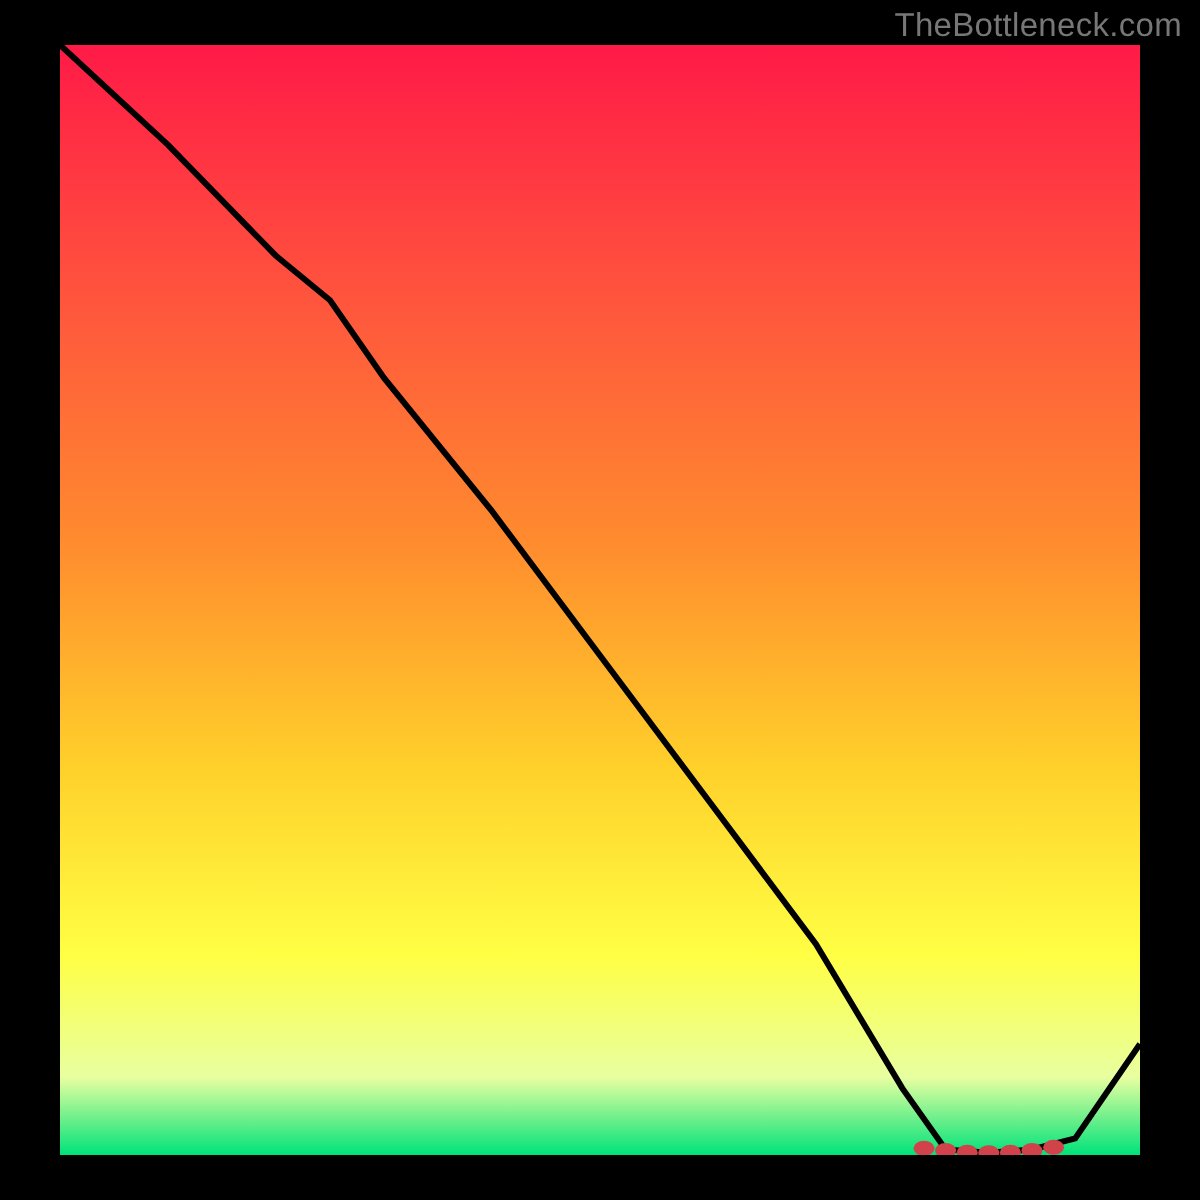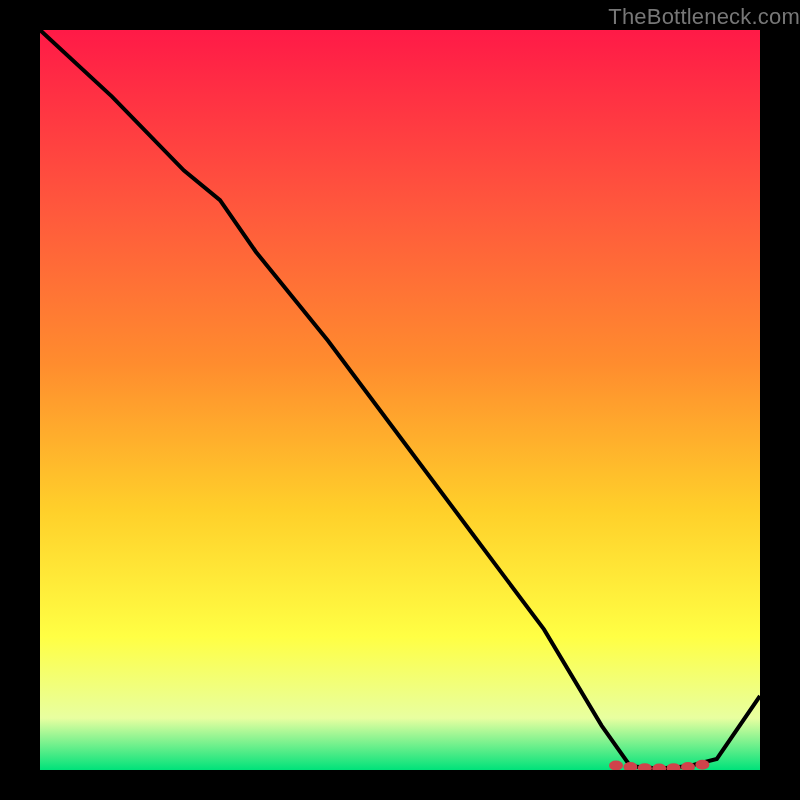--- a/index.html
+++ b/index.html
@@ -12,21 +12,21 @@
     font-family: Arial, Helvetica, sans-serif;
   }
   .wrap {
     width: 800px;
     height: 800px;
     position: relative;
   }
   .watermark {
     position: absolute;
     top: 4px;
-    right: 0;
+    right: 12px;
     color: #777;
     font-size: 22px;
     font-weight: 500;
     letter-spacing: 0.2px;
     z-index: 3;
   }
   svg.chart {
     position: absolute;
     top: 0; left: 0;
     width: 800px;

